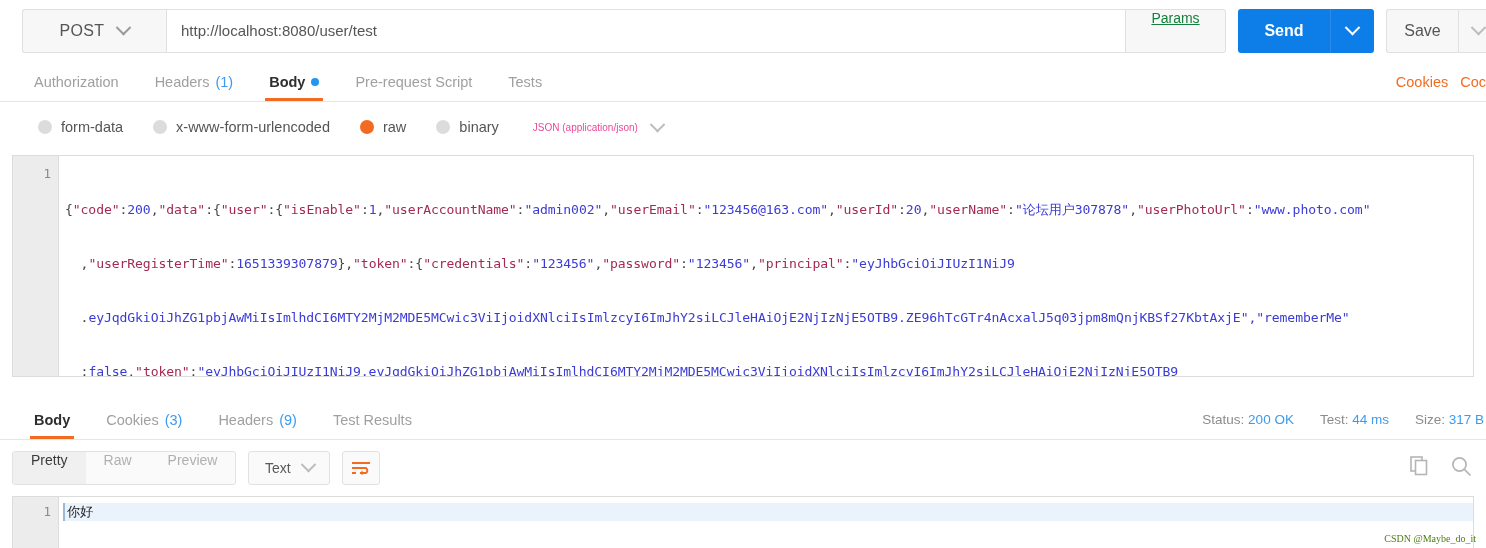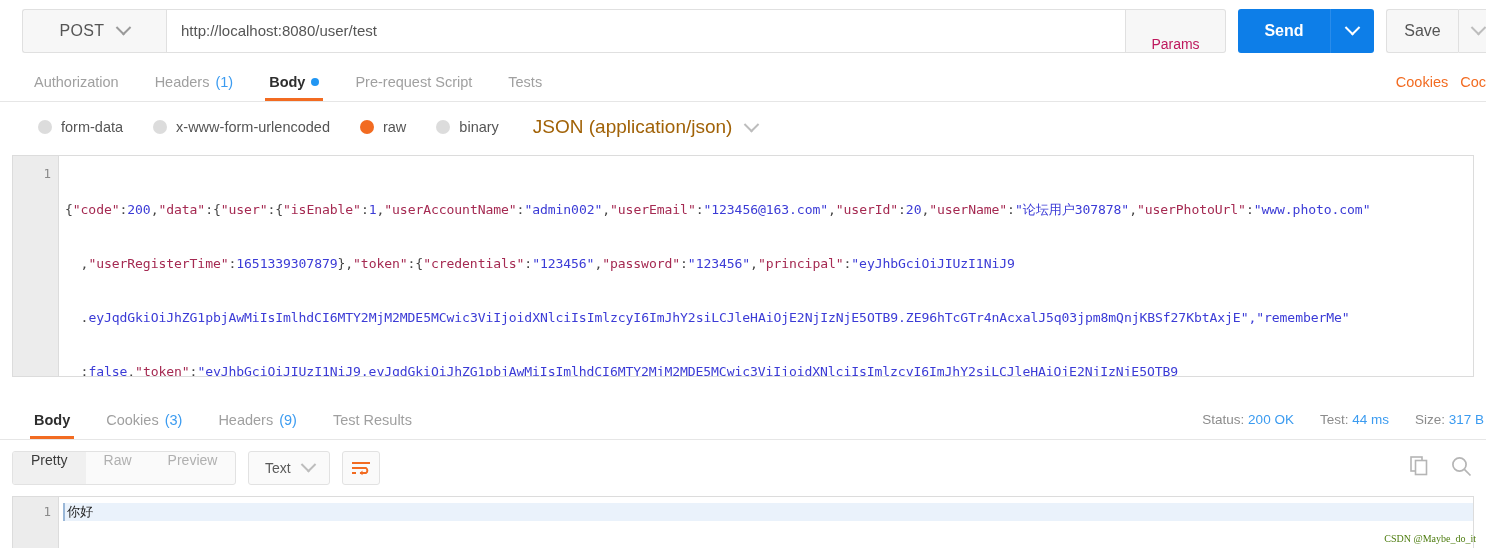--- a/index.html
+++ b/index.html
@@ -45,24 +45,25 @@
     background:#fff;
     padding:0 14px;
     font-size:15px; color:#555;
     font-family:"Liberation Sans", sans-serif;
     outline:none;
   }
   .params-btn {
     width:100px; height:44px;
     border:1px solid #e0e0e0; border-left:none;
     background:#f7f7f7;
-    display:flex; align-items:flex-end; justify-content:center;
-    font-size:14px; color:#be185d;
+    display:flex; align-items:flex-start; justify-content:center;
+    font-size:14px; color:#15803d;
     border-radius:0 3px 3px 0;
     cursor:pointer;
+    text-decoration:underline;
   }
   .send-group { display:flex; margin-left:12px; }
   .send-btn {
     width:92px; height:44px;
     background:#0d7ee8; color:#fff;
     border:none;
     font-size:16px; font-weight:bold;
     font-family:"Liberation Sans", sans-serif;
     display:flex; align-items:center; justify-content:center;
     border-radius:3px 0 0 3px;
@@ -136,21 +137,21 @@
     margin-right:30px; font-size:14.5px; color:#555;
     cursor:pointer;
   }
   .radio {
     width:14px; height:14px; border-radius:50%;
     background:#dcdcdc;
   }
   .radio.on { background:#f26b21; }
   .json-select {
     display:flex; align-items:center; gap:14px;
-    color:#a16207; font-size:19px; cursor:pointer;
+    color:#ec4899; font-size:10px; cursor:pointer;
     margin-left:4px;
   }
 
   
   .editor {
     position:absolute; left:12px; top:155px;
     width:1462px; height:222px;
     border:1px solid #dcdcdc;
     background:#fff;
     display:flex;

